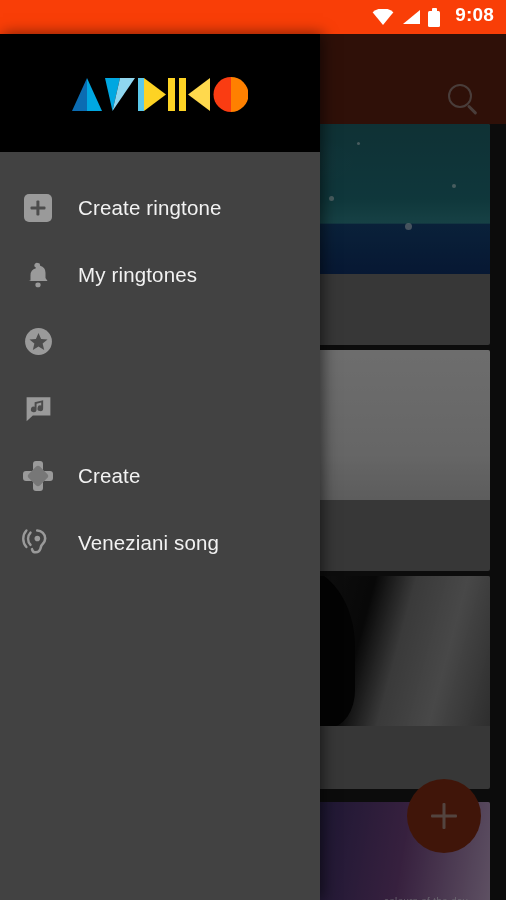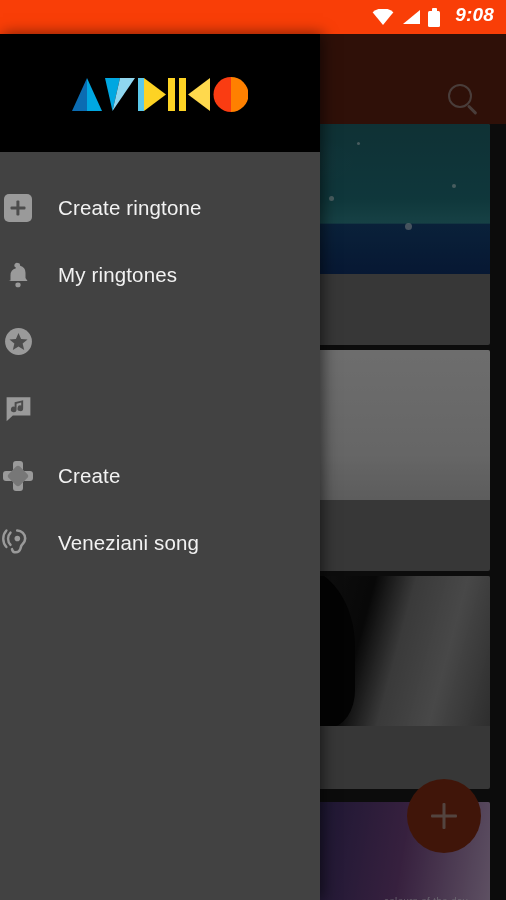--- a/index.html
+++ b/index.html
@@ -141,21 +141,21 @@
   
   #scrim { position:absolute; left:0; top:34px; width:506px; height:866px; background:rgba(0,0,0,.48); }
 
   
   #statusbar {
     position:absolute; left:0; top:0; width:506px; height:34px;
     background:#f93e07; z-index:40;
   }
   #statusbar .clock {
     position:absolute; right:12px; top:4px; color:#fff;
-    font-size:19px; font-weight:bold; letter-spacing:.2px;font-style:italic;
+    font-size:19px; font-weight:bold; letter-spacing:.2px;
   }
   #statusbar .icons { position:absolute; right:66px; top:0; height:34px; display:flex; align-items:center; gap:7px; }
   .ic-wifi { width:22px; height:16px; }
   .ic-signal { width:20px; height:16px; }
   .ic-batt { width:12px; height:19px; position:relative; }
   .ic-batt .body { position:absolute; left:0; top:3px; width:12px; height:16px; background:#fff; border-radius:1.5px; }
   .ic-batt .tip { position:absolute; left:3.5px; top:0; width:5px; height:3.5px; background:#fff; border-radius:1px 1px 0 0; }
 
   
   #drawer {
@@ -165,21 +165,21 @@
   }
   #drawer-header {
     position:relative; width:320px; height:118px; background:#000;
   }
   #logo {
     position:absolute; left:50%; top:50%; transform:translate(-50%,-50%);
     width:176px; height:40px;
   }
   .nav-list { padding-top:22px; }
   .nav-item {
-    display:flex; align-items:center; height:67px; cursor:pointer;
+    display:flex; align-items:center; height:67px; padding-left:20px; cursor:pointer;
   }
   .nav-icon {
     width:36px; height:36px; position:relative; flex:0 0 36px;
     display:flex; align-items:center; justify-content:center;
   }
   .nav-label {
     margin-left:22px; color:#f2f2f2; font-size:20.5px; letter-spacing:.15px;
   }
 
   

